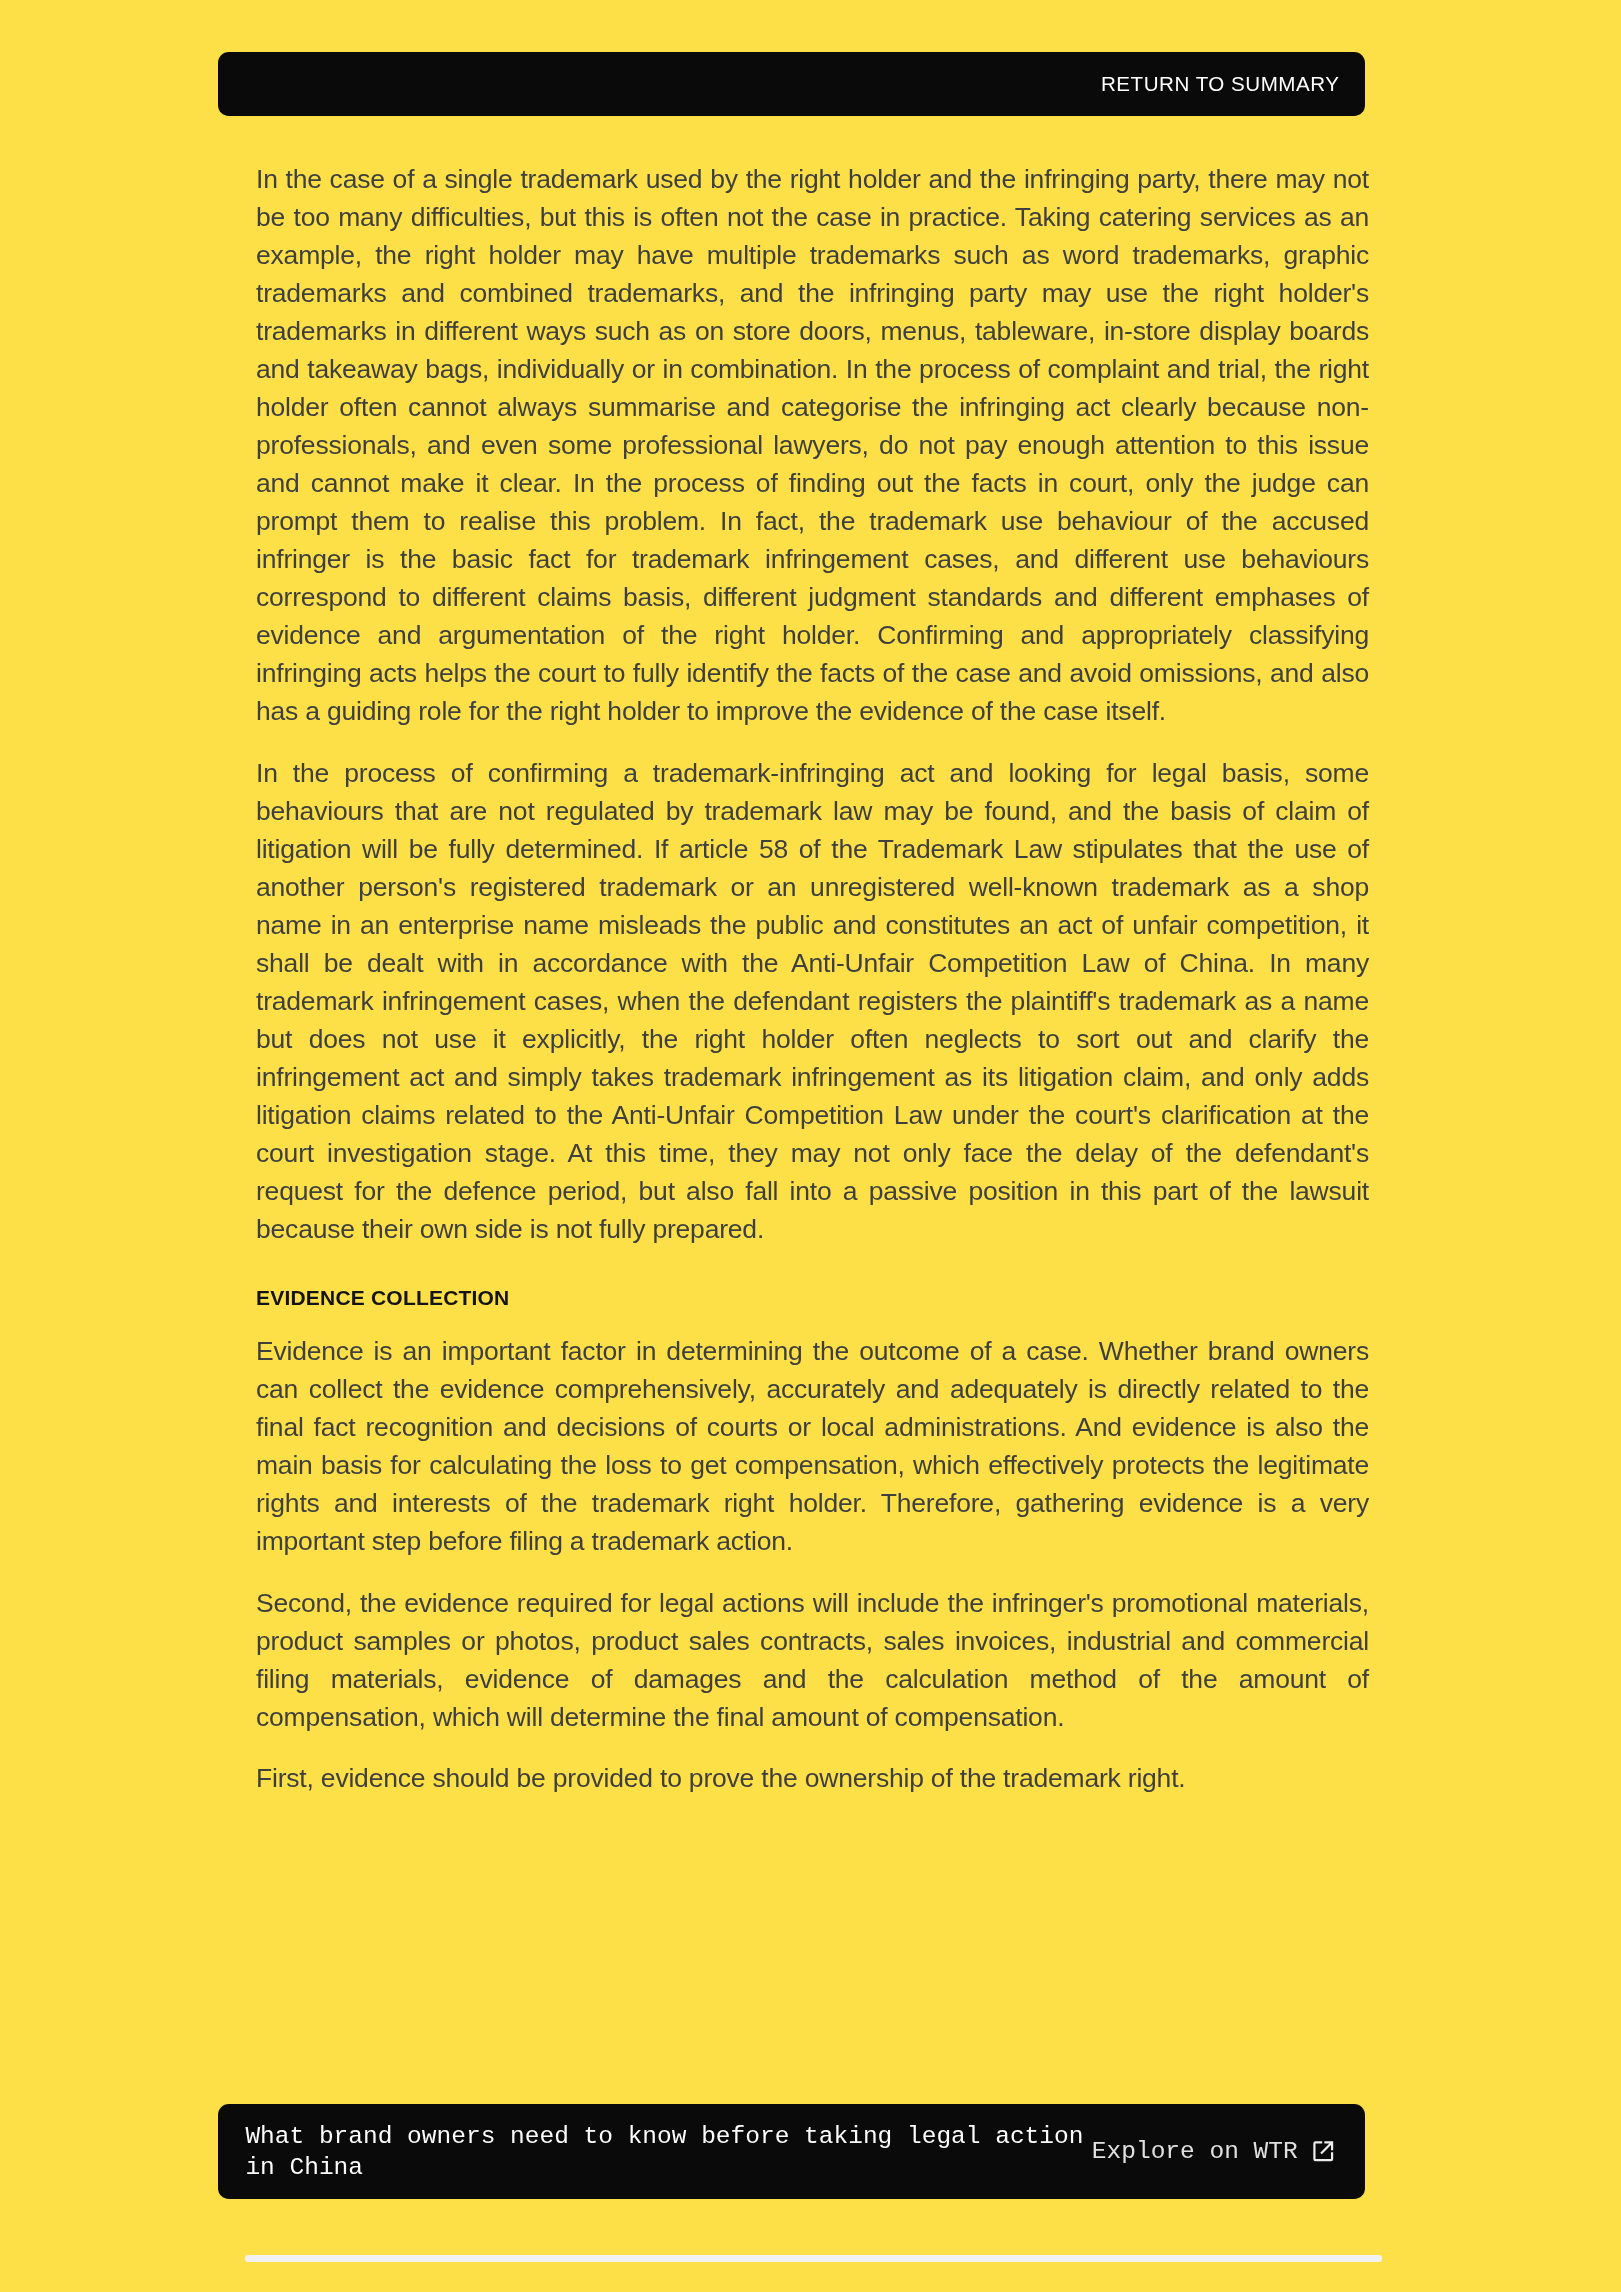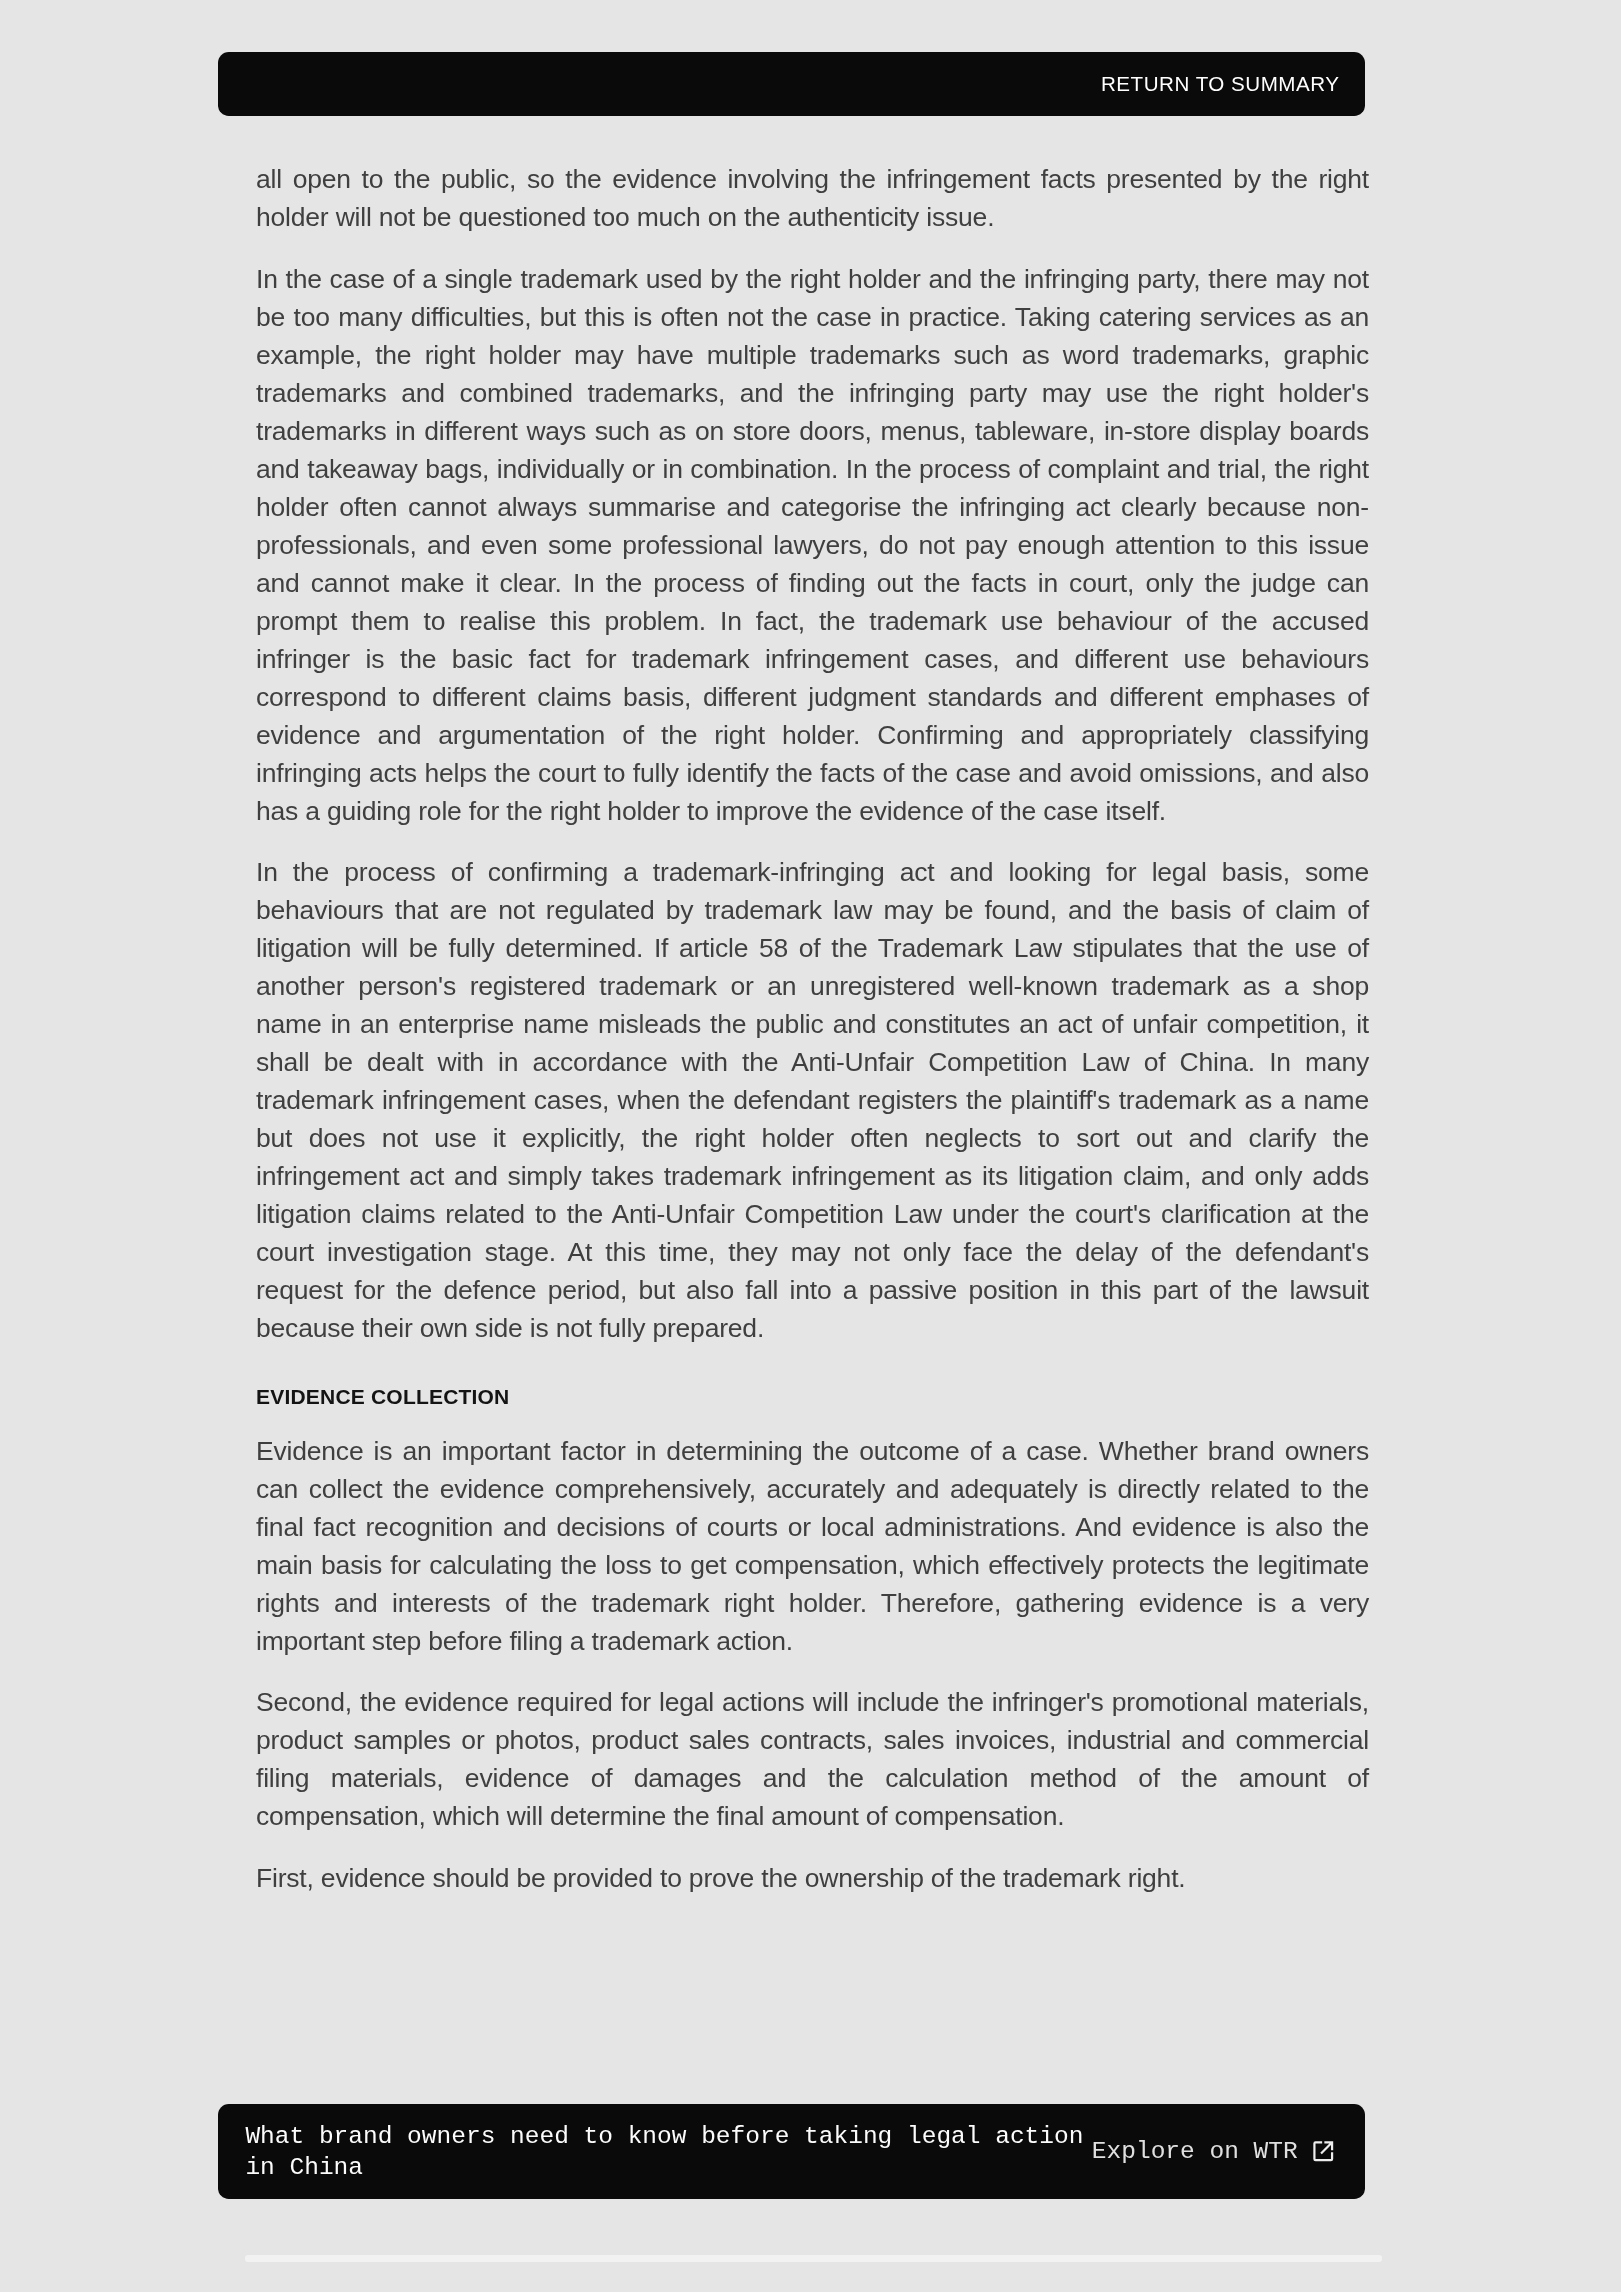--- a/index.html
+++ b/index.html
@@ -10,21 +10,21 @@
   body {
     width: 1621px;
     height: 2293px;
     position: relative;
     overflow: hidden;
     font-family: "Liberation Sans", sans-serif;
   }
   .page {
     position: absolute;
     inset: 0;
-    background: #e5e5e5;
+    background: #fde047;
   }
   
   .top-bar {
     position: absolute;
     left: 218px;
     top: 52px;
     width: 1147px;
     height: 64px;
     background: #0a0a0a;
     border-radius: 10.8px;
@@ -110,21 +110,20 @@
 </head>
 <body>
 
 <div class="page">
 
   <div class="top-bar">
     <span class="top-bar-label">RETURN TO SUMMARY</span>
   </div>
 
   <div class="article">
-    <p>all open to the public, so the evidence involving the infringement facts presented by the right holder will not be questioned too much on the authenticity issue.</p>
     <p>In the case of a single trademark used by the right holder and the infringing party, there may not be too many difficulties, but this is often not the case in practice. Taking catering services as an example, the right holder may have multiple trademarks such as word trademarks, graphic trademarks and combined trademarks, and the infringing party may use the right holder's trademarks in different ways such as on store doors, menus, tableware, in-store display boards and takeaway bags, individually or in combination. In the process of complaint and trial, the right holder often cannot always summarise and categorise the infringing act clearly because non-professionals, and even some professional lawyers, do not pay enough attention to this issue and cannot make it clear. In the process of finding out the facts in court, only the judge can prompt them to realise this problem. In fact, the trademark use behaviour of the accused infringer is the basic fact for trademark infringement cases, and different use behaviours correspond to different claims basis, different judgment standards and different emphases of evidence and argumentation of the right holder. Confirming and appropriately classifying infringing acts helps the court to fully identify the facts of the case and avoid omissions, and also has a guiding role for the right holder to improve the evidence of the case itself.</p>
     <p>In the process of confirming a trademark-infringing act and looking for legal basis, some behaviours that are not regulated by trademark law may be found, and the basis of claim of litigation will be fully determined. If article 58 of the Trademark Law stipulates that the use of another person's registered trademark or an unregistered well-known trademark as a shop name in an enterprise name misleads the public and constitutes an act of unfair competition, it shall be dealt with in accordance with the Anti-Unfair Competition Law of China. In many trademark infringement cases, when the defendant registers the plaintiff's trademark as a name but does not use it explicitly, the right holder often neglects to sort out and clarify the infringement act and simply takes trademark infringement as its litigation claim, and only adds litigation claims related to the Anti-Unfair Competition Law under the court's clarification at the court investigation stage. At this time, they may not only face the delay of the defendant's request for the defence period, but also fall into a passive position in this part of the lawsuit because their own side is not fully prepared.</p>
 
     <h2>EVIDENCE COLLECTION</h2>
 
     <p>Evidence is an important factor in determining the outcome of a case. Whether brand owners can collect the evidence comprehensively, accurately and adequately is directly related to the final fact recognition and decisions of courts or local administrations. And evidence is also the main basis for calculating the loss to get compensation, which effectively protects the legitimate rights and interests of the trademark right holder. Therefore, gathering evidence is a very important step before filing a trademark action.</p>
     <p>Second, the evidence required for legal actions will include the infringer's promotional materials, product samples or photos, product sales contracts, sales invoices, industrial and commercial filing materials, evidence of damages and the calculation method of the amount of compensation, which will determine the final amount of compensation.</p>
     <p>First, evidence should be provided to prove the ownership of the trademark right.</p>
   </div>
 

